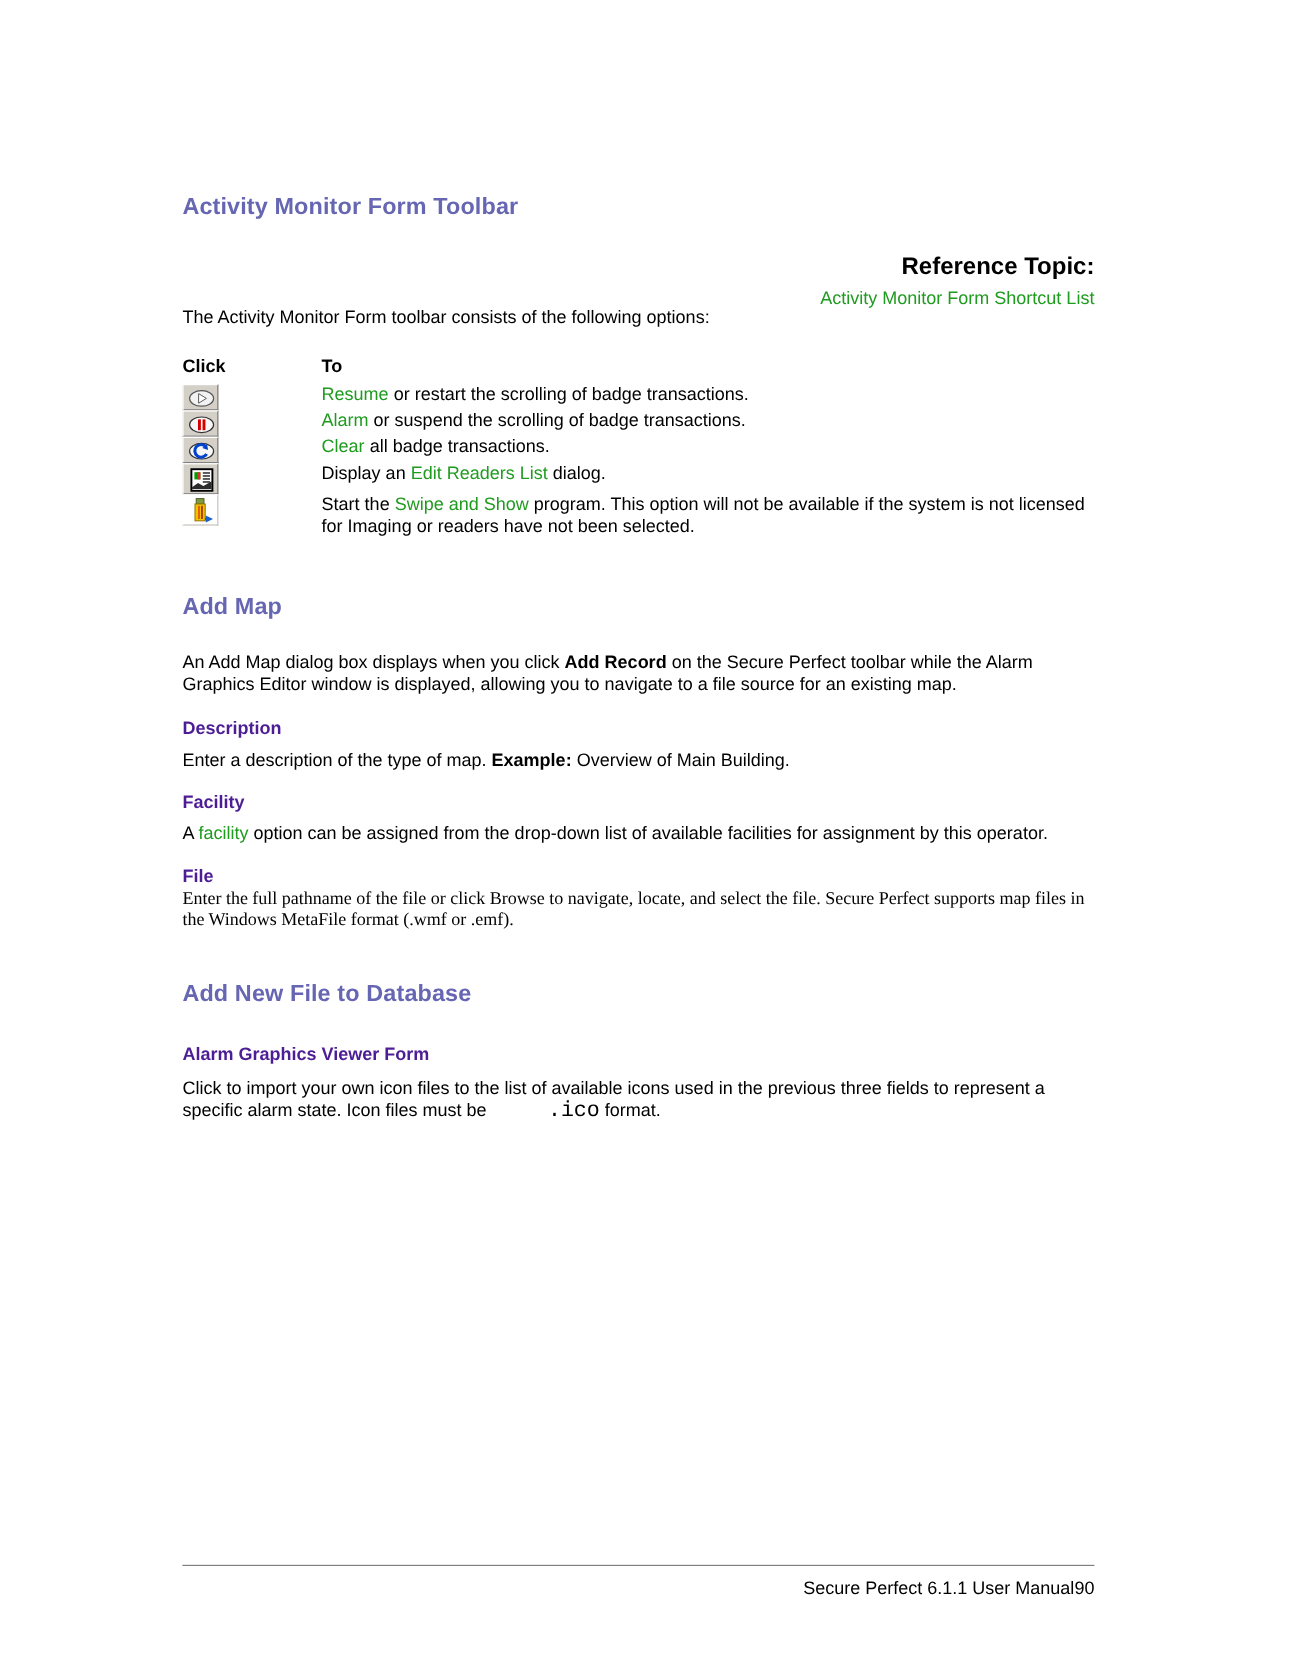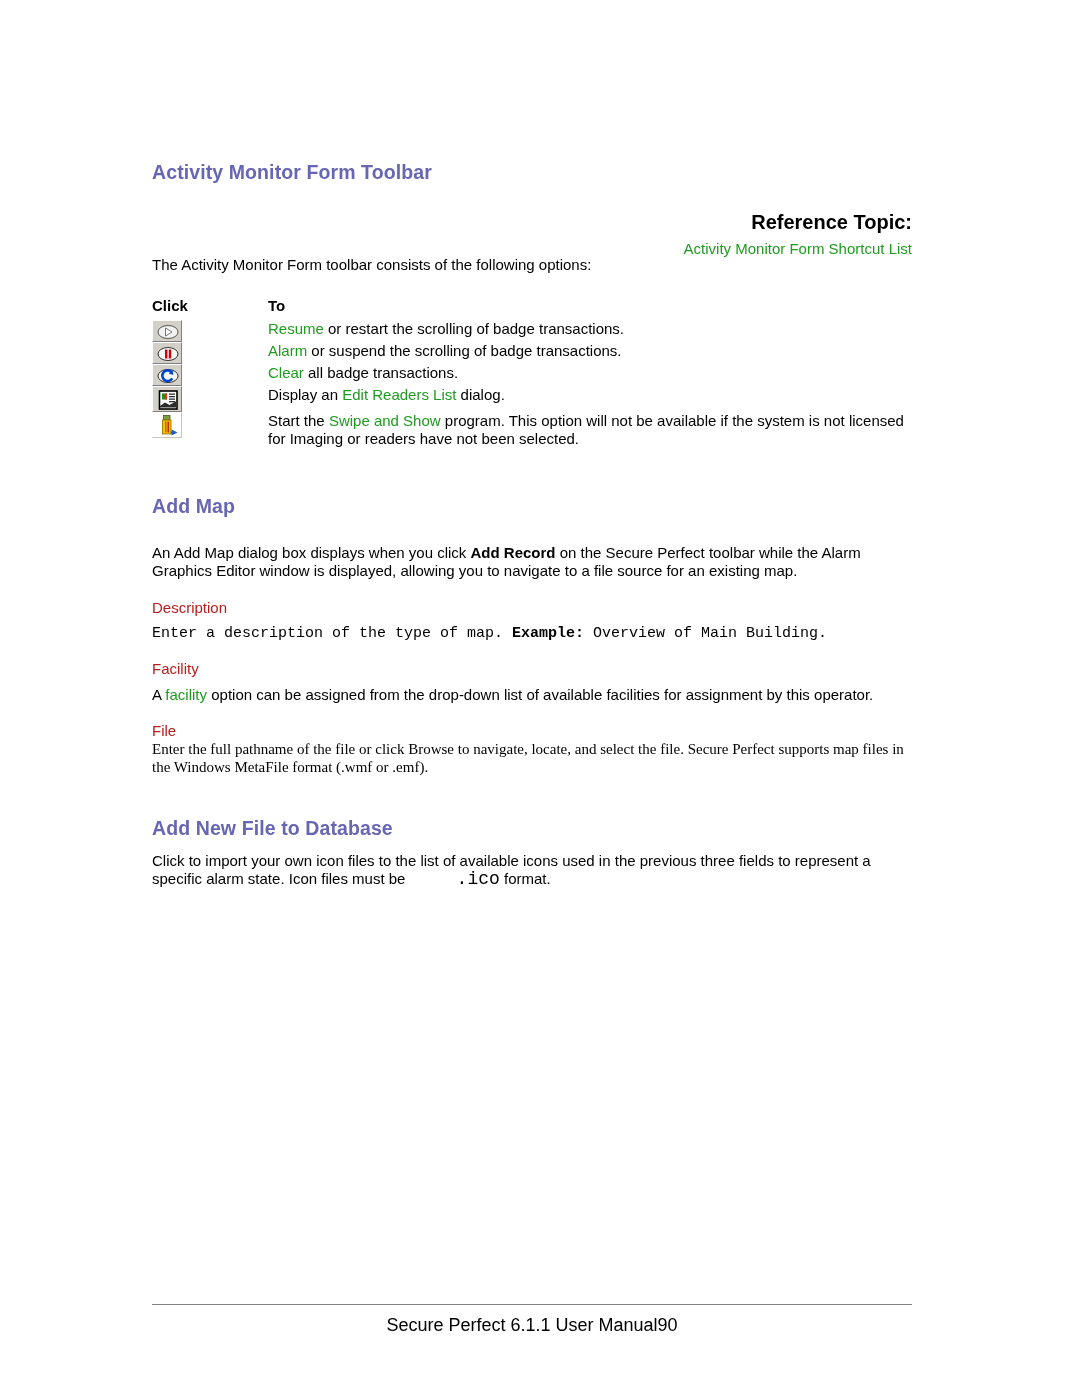--- a/index.html
+++ b/index.html
@@ -123,42 +123,42 @@
     background: #ffffff;
     border-top: 1px solid #ffffff;
     border-left: 1px solid #ffffff;
     border-right: 1px solid #c8c4bc;
     border-bottom: 1px solid #c8c4bc;
   }
 
   
   .sub-heading {
     font-size: 15px;
-    font-weight: normal;
+    font-weight: bold;
     margin: 0;
-    color: #b91c1c;
+    color: #4c1d95;
   }
 
   
   .footer {
     position: absolute;
     left: 152px;
     top: 1304px;
     width: 760px;
   }
   .footer-rule {
     border-top: 1.4px solid #808080;
     width: 100%;
   }
   .footer-row {
     display: flex;
-    justify-content: center;
+    justify-content: flex-end;
     align-items: baseline;
     margin-top: 10px;
-    font-size: 18px;
+    font-size: 15px;
     color: #000000;
   }
 </style>
 </head>
 <body>
 
 <div class="page">
 
   <div class="content">
 
@@ -266,36 +266,37 @@
     </table>
 
     <h1 class="section-heading" style="margin-top:46px;">Add Map</h1>
 
     <p class="body-text" style="margin-top:26px;">
       <span>An Add Map dialog box displays when you click </span><span class="bold">Add Record</span><span> on the Secure Perfect toolbar while the Alarm Graphics Editor window is displayed, allowing you to navigate to a file source for an existing map.</span>
     </p>
 
     <p class="sub-heading" style="margin-top:18px;">Description</p>
 
-    <p class="body-text" style="margin-top:9px;font-family:Liberation Mono, monospace;">
+    <p class="body-text" style="margin-top:9px;">
       <span>Enter a description of the type of map. </span><span class="bold">Example:</span><span> Overview of Main Building.</span>
     </p>
 
     <p class="sub-heading" style="margin-top:17px;">Facility</p>
 
     <p class="body-text" style="margin-top:9px;">
       <span>A </span><span class="link">facility</span><span> option can be assigned from the drop-down list of available facilities for assignment by this operator.</span>
     </p>
 
     <p class="sub-heading" style="margin-top:17px;">File</p>
 
     <p class="body-text" style="margin-top:1px;font-family:Liberation Serif, serif;">Enter the full pathname of the file or click Browse to navigate, locate, and select the file. Secure Perfect supports map files in the Windows MetaFile format (.wmf or .emf).</p>
 
     <h1 class="section-heading" style="margin-top:40px;">Add New File to Database</h1>
 
+    <p class="sub-heading" style="margin-top:30px;">Alarm Graphics Viewer Form</p>
 
     <p class="body-text" style="margin-top:12px;">
       <span>Click to import your own icon files to the list of available icons used in the previous three fields to represent a specific alarm state. Icon files must be </span><span class="mono">.ico</span><span> format.</span>
     </p>
 
   </div>
 
   <div class="footer">
     <div class="footer-rule"></div>
     <div class="footer-row">

